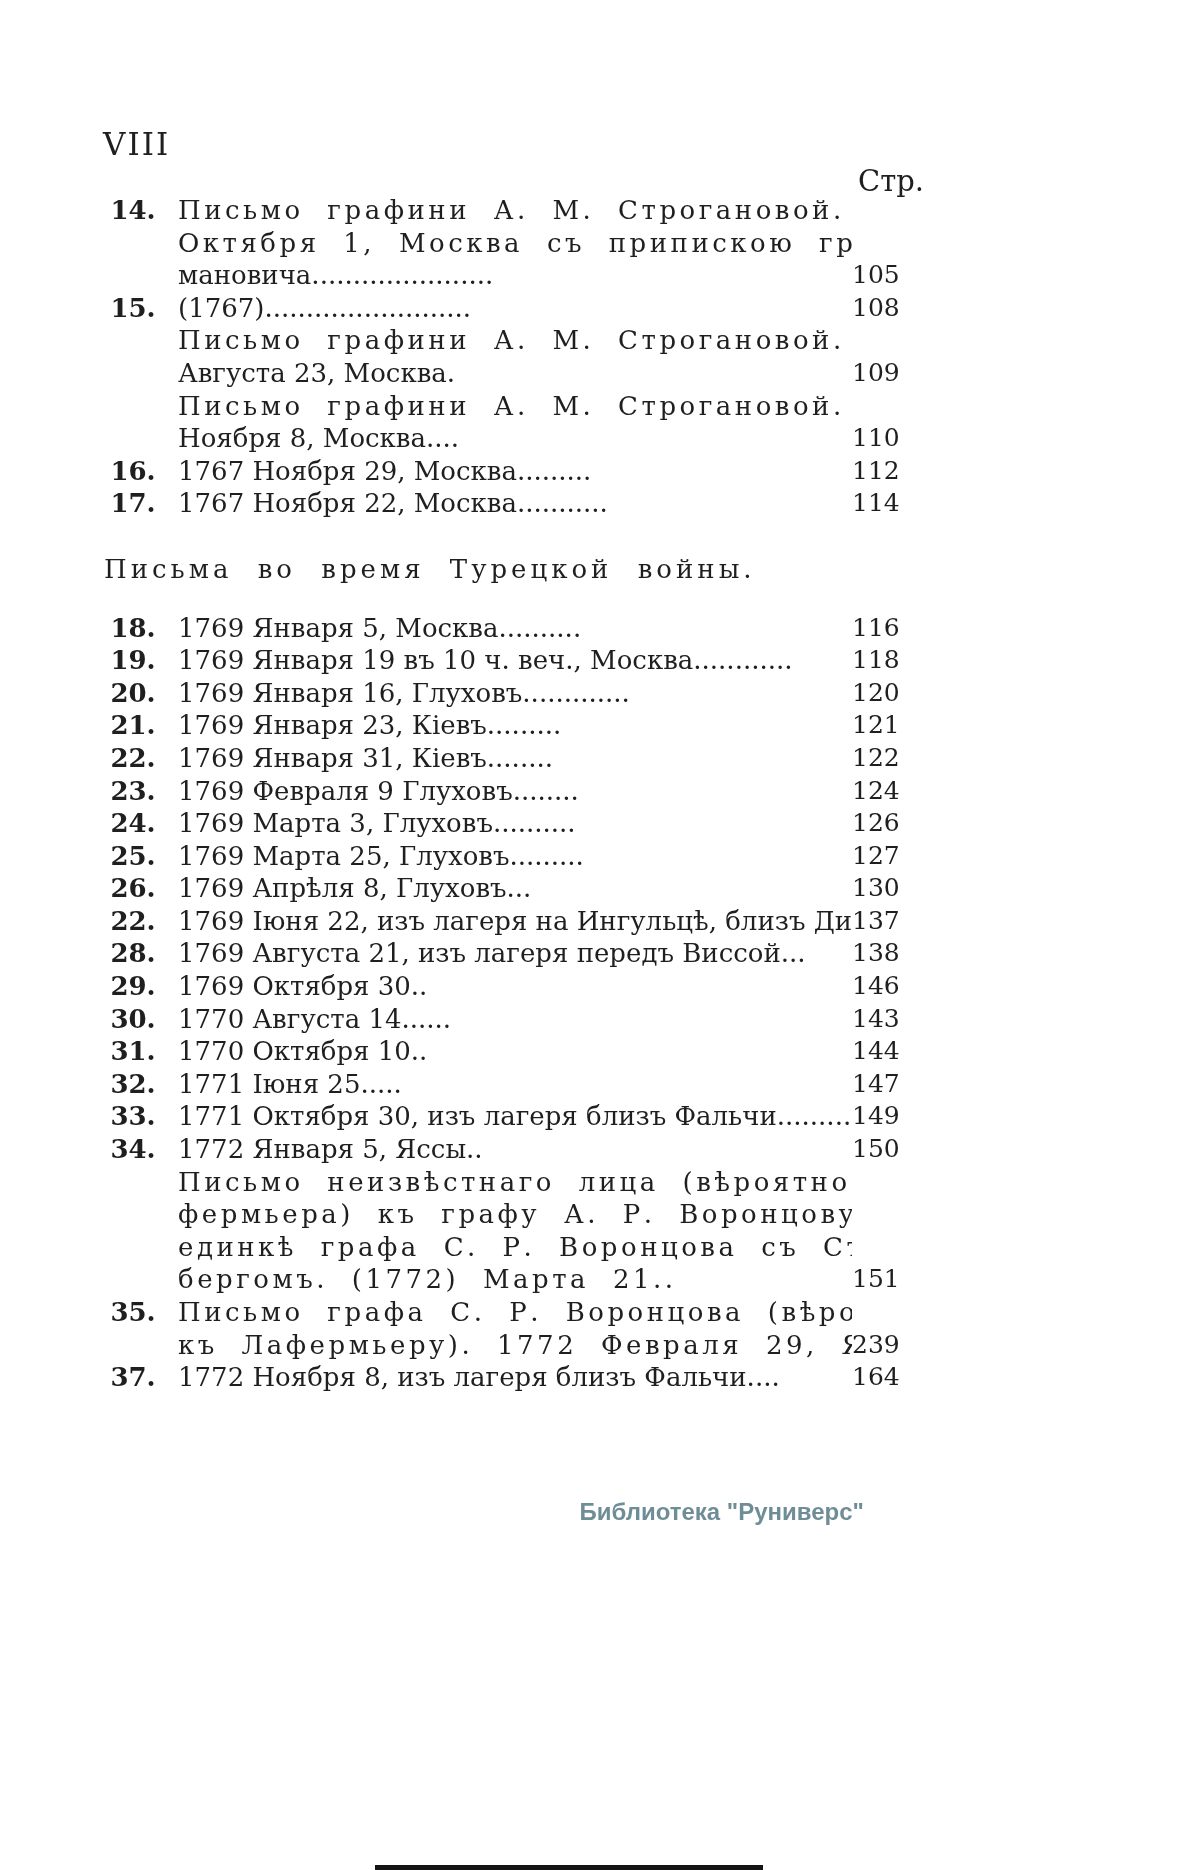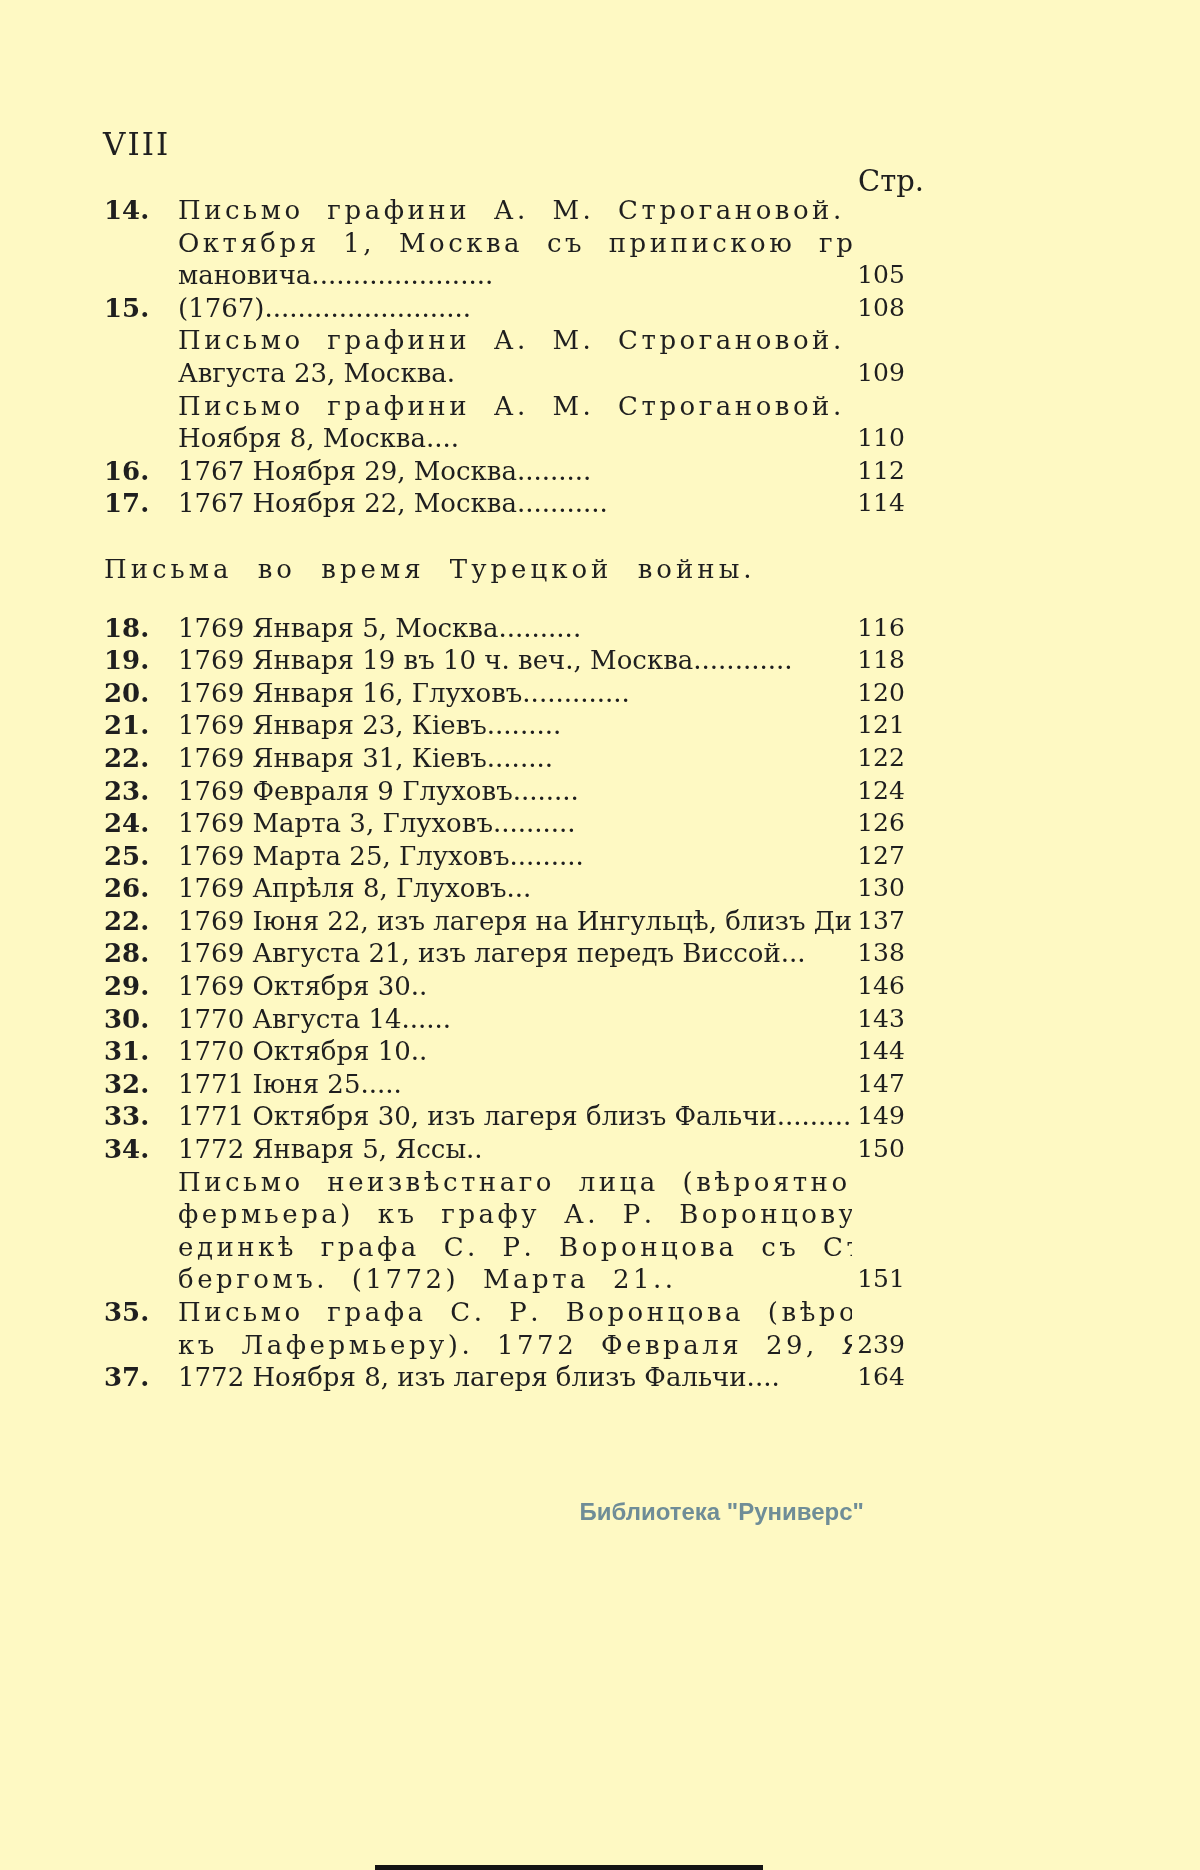--- a/index.html
+++ b/index.html
@@ -1,21 +1,21 @@
 <!DOCTYPE html>
 <html><head>
 <meta charset="utf-8">
 <style>
   html, body { margin: 0; padding: 0; background: #e8e8e6; }
   .page {
     position: relative;
     width: 1200px;
     height: 1870px;
     margin: 0 auto;
-    background: #fef9c3;
+    background: #ffffff;
     font-family: "DejaVu Serif", "Liberation Serif", serif;
     color: #1f1f1f;
     overflow: hidden;
   }
   .folio {
     position: absolute;
     left: 103px;
     top: 126px;
     font-size: 31px;
     letter-spacing: 2px;
@@ -31,35 +31,35 @@
     left: 104px;
     top: 194px;
     width: 806px;
     font-size: 26px;
     line-height: 32.6px;
   }
   .entry { display: flex; }
   .entry .num {
     width: 58px;
     flex: 0 0 58px;
-    text-align: left;
+    text-align: center;
     font-weight: bold;
     align-self: flex-start;
   }
   .entry .txt {
     flex: 1;
     min-width: 0;
     margin-left: 16px;
   }
   .entry .txt .line { white-space: nowrap; overflow: hidden; }
   .entry .txt .line.sp { letter-spacing: 3.5px; word-spacing: 12px; }
   .entry .pg {
     width: 58px;
     flex: 0 0 58px;
-    text-align: center;
+    text-align: left;
     align-self: flex-end;
     font-size: 25px;
   }
   .section-heading {
     margin: 33px 0 26px 0;
     font-size: 26px;
     font-weight: normal;
     text-align: left;
     letter-spacing: 4px;
     word-spacing: 13px;

